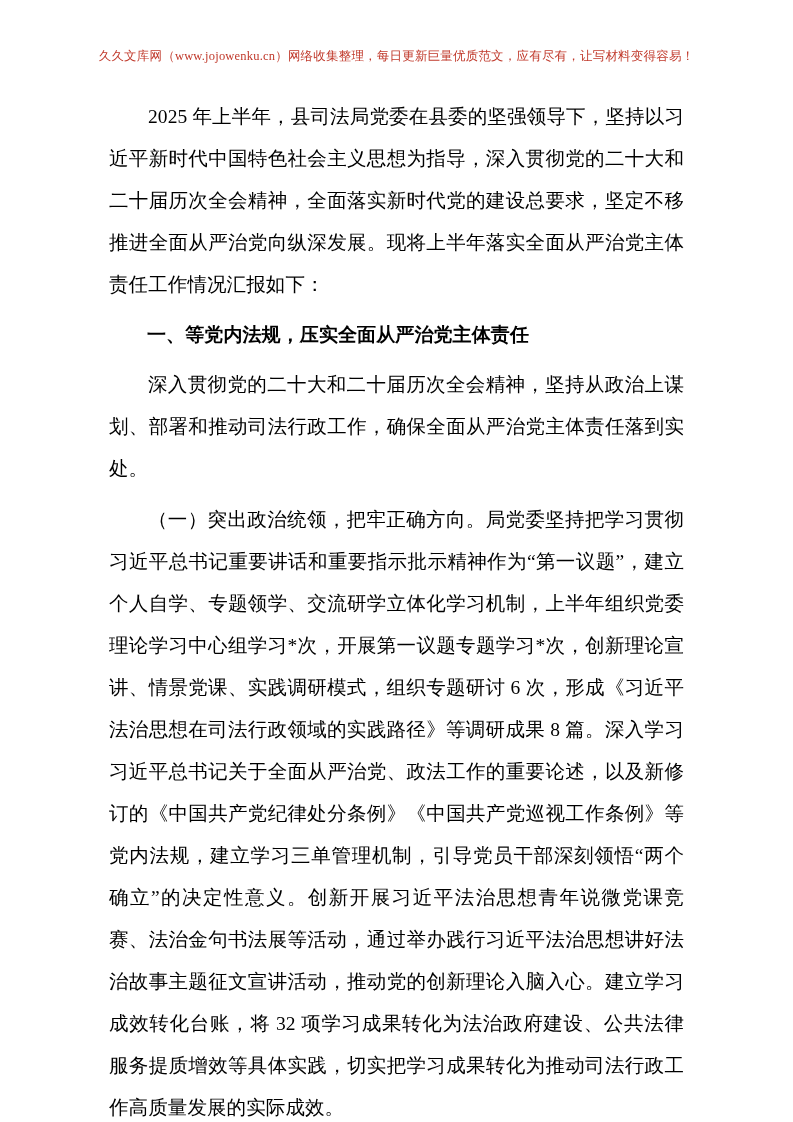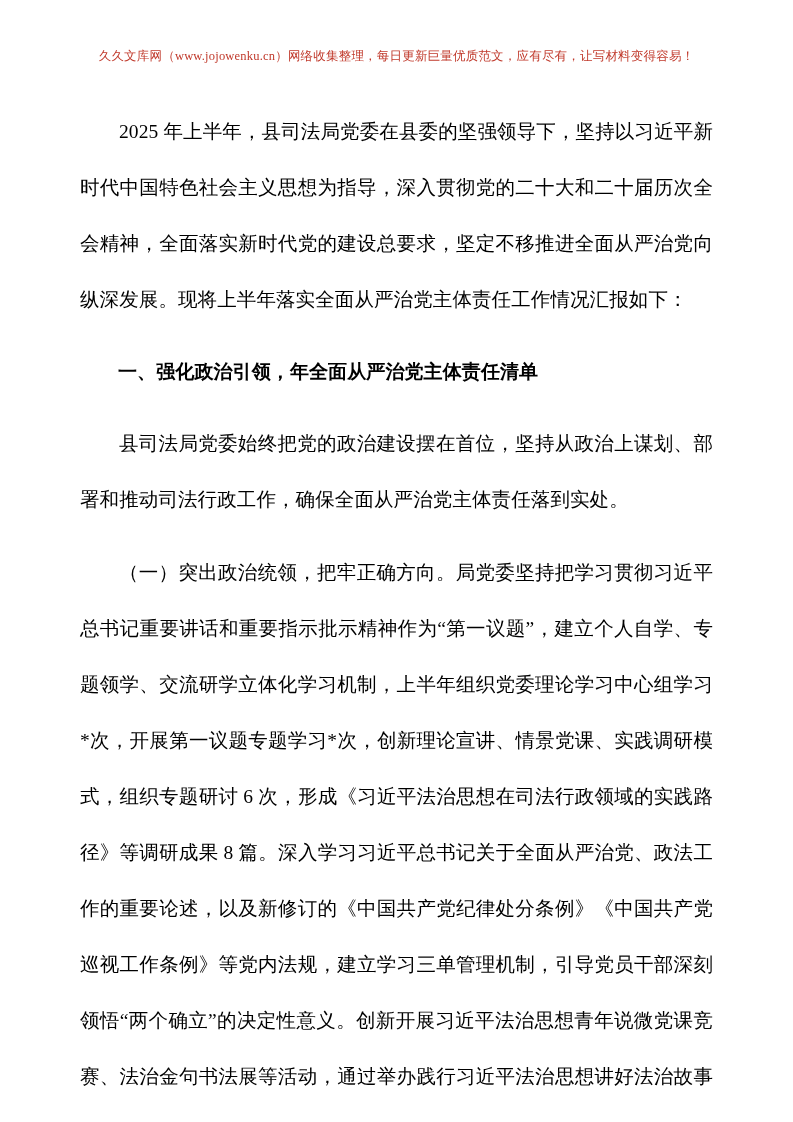--- a/index.html
+++ b/index.html
@@ -12,42 +12,42 @@
     height: 1122px;
     font-family: "Liberation Serif", "DejaVu Serif", serif;
     color: #000000;
     position: relative;
     overflow: hidden;
   }
   .page {
     width: 793px;
     height: 1122px;
     box-sizing: border-box;
-    padding: 0 64px;
+    padding: 0 101px;
     position: relative;
   }
   .watermark {
     position: absolute;
     top: 48px;
     left: 0;
     width: 793px;
     text-align: center;
     font-family: "Liberation Serif", "DejaVu Serif", serif;
     font-size: 12.5px;
     color: #c0392b;
     letter-spacing: 0.2px;
     white-space: nowrap;
   }
   .content {
     padding-top: 88px;
   }
   p {
-    margin: 16px;
+    margin: 8px;
     font-size: 19.5px;
-    line-height: 56px;
+    line-height: 42px;
     text-align: justify;
     text-justify: inter-ideograph;
     letter-spacing: 0.1px;
   }
   p.indent {
     text-indent: 2em;
   }
   p.heading {
     text-indent: 2em;
     font-weight: bold;
@@ -66,23 +66,23 @@
 <body>
 
 <div class="page">
 
   <div class="watermark">久久文库网（www.jojowenku.cn）网络收集整理，每日更新巨量优质范文，应有尽有，让写材料变得容易！</div>
 
   <div class="content">
 
     <p class="indent">2025 年上半年，县司法局党委在县委的坚强领导下，坚持以习近平新时代中国特色社会主义思想为指导，深入贯彻党的二十大和二十届历次全会精神，全面落实新时代党的建设总要求，坚定不移推进全面从严治党向纵深发展。现将上半年落实全面从严治党主体责任工作情况汇报如下：</p>
 
-    <p class="heading">一、强化政治引领，年全面从严治党主体责任清单</p>
+    <p class="heading">一、等党内法规，压实全面从严治党主体责任</p>
 
-    <p class="indent">县司法局党委始终把党的政治建设摆在首位，坚持从政治上谋划、部署和推动司法行政工作，确保全面从严治党主体责任落到实处。</p>
+    <p class="indent">深入贯彻党的二十大和二十届历次全会精神，坚持从政治上谋划、部署和推动司法行政工作，确保全面从严治党主体责任落到实处。</p>
 
     <p class="indent">
       <span class="sub-lead">（一）突出政治统领，把牢正确方向。</span><span>局党委坚持把学习贯彻习近平总书记重要讲话和重要指示批示精神作为“第一议题”，建立个人自学、专题领学、交流研学立体化学习机制，上半年组织党委理论学习中心组学习*次，开展第一议题专题学习*次，创新理论宣讲、情景党课、实践调研模式，组织专题研讨 6 次，形成《习近平法治思想在司法行政领域的实践路径》等调研成果 8 篇。深入学习习近平总书记关于全面从严治党、政法工作的重要论述，以及新修订的《中国共产党纪律处分条例》《中国共产党巡视工作条例》等党内法规，建立学习三单管理机制，引导党员干部深刻领悟“两个确立”的决定性意义。创新开展习近平法治思想青年说微党课竞赛、法治金句书法展等活动，通过举办践行习近平法治思想讲好法治故事主题征文宣讲活动，推动党的创新理论入脑入心。建立学习成效转化台账，将 32 项学习成果转化为法治政府建设、公共法律服务提质增效等具体实践，切实把学习成果转化为推动司法行政工作高质量发展的实际成效。</span>
     </p>
 
     <div class="gap-small"></div>
 
 
   </div>
 </div>

